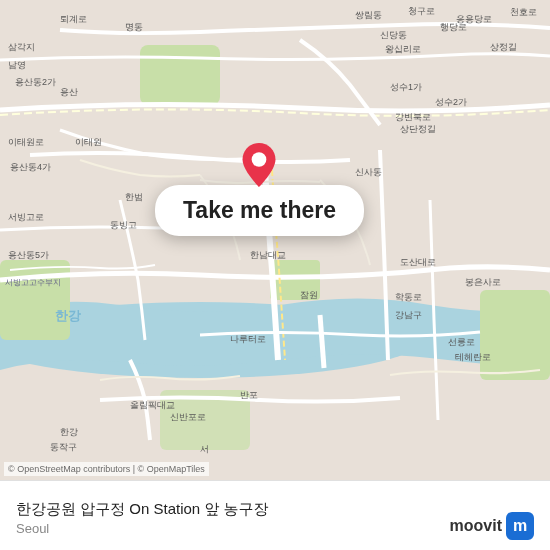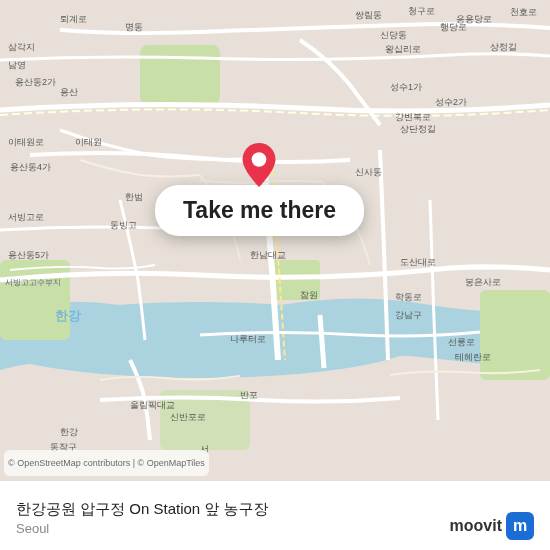--- a/index.html
+++ b/index.html
@@ -110,22 +110,22 @@
     }
 
     
     .copyright {
       position: absolute;
       bottom: 4px;
       left: 4px;
       font-size: 9px;
       color: rgba(0,0,0,0.6);
       background: rgba(255,255,255,0.7);
-      padding: 8px 4px;
-      border-radius: 6px;
+      padding: 2px 4px;
+      border-radius: 0;
     }
   </style>
 </head>
 <body>
 
 <div id="map-container">
 
   <svg width="550" height="480" style="position:absolute;top:0;left:0;">
 
     <rect width="550" height="480" fill="#e8e0d8"></rect>

